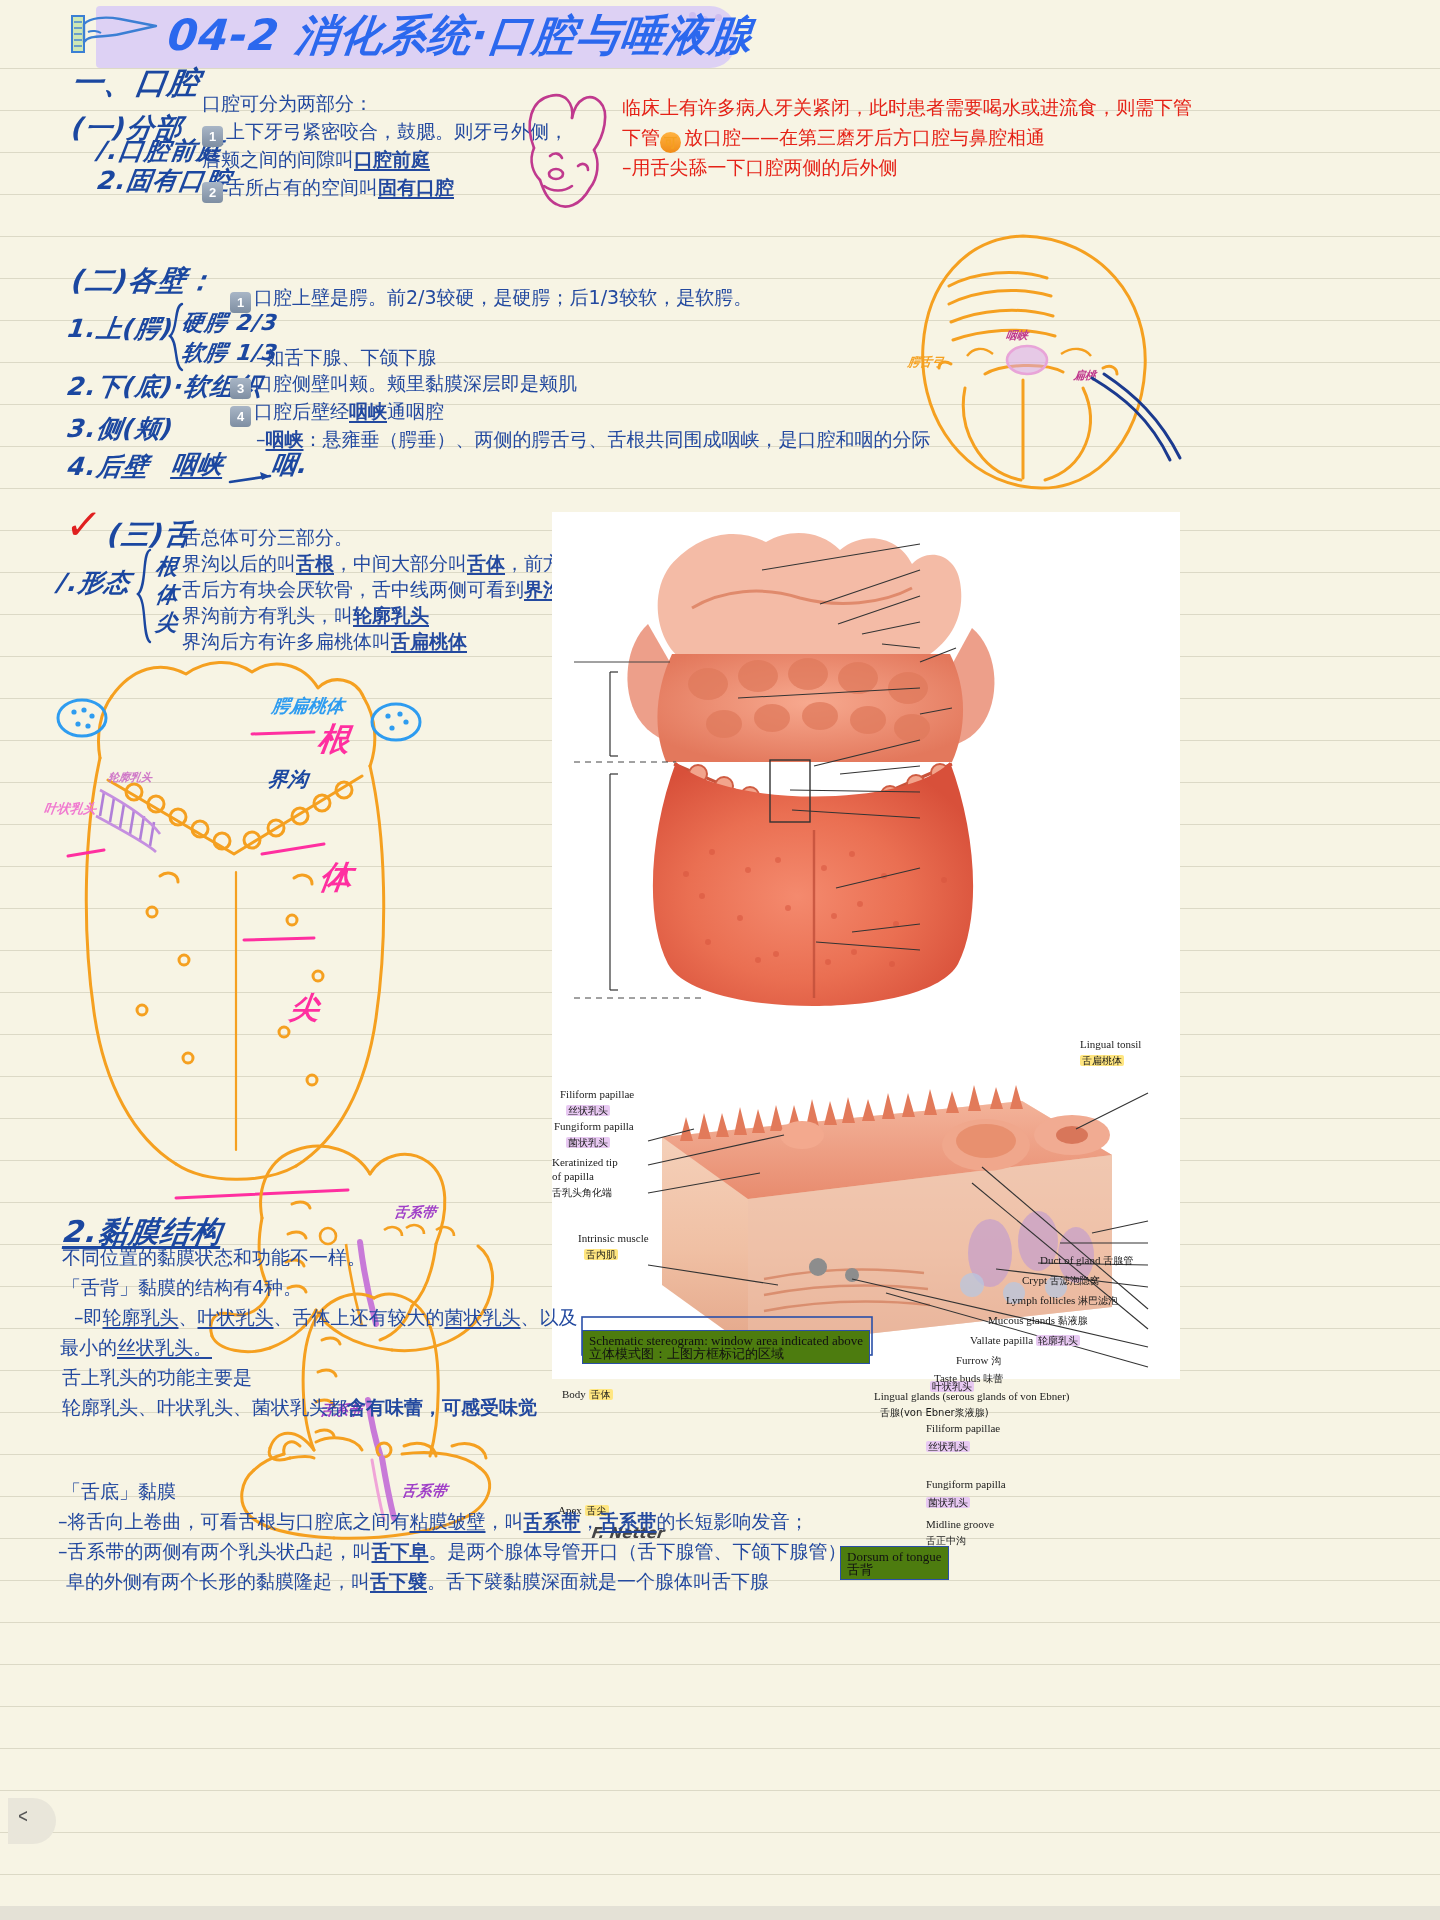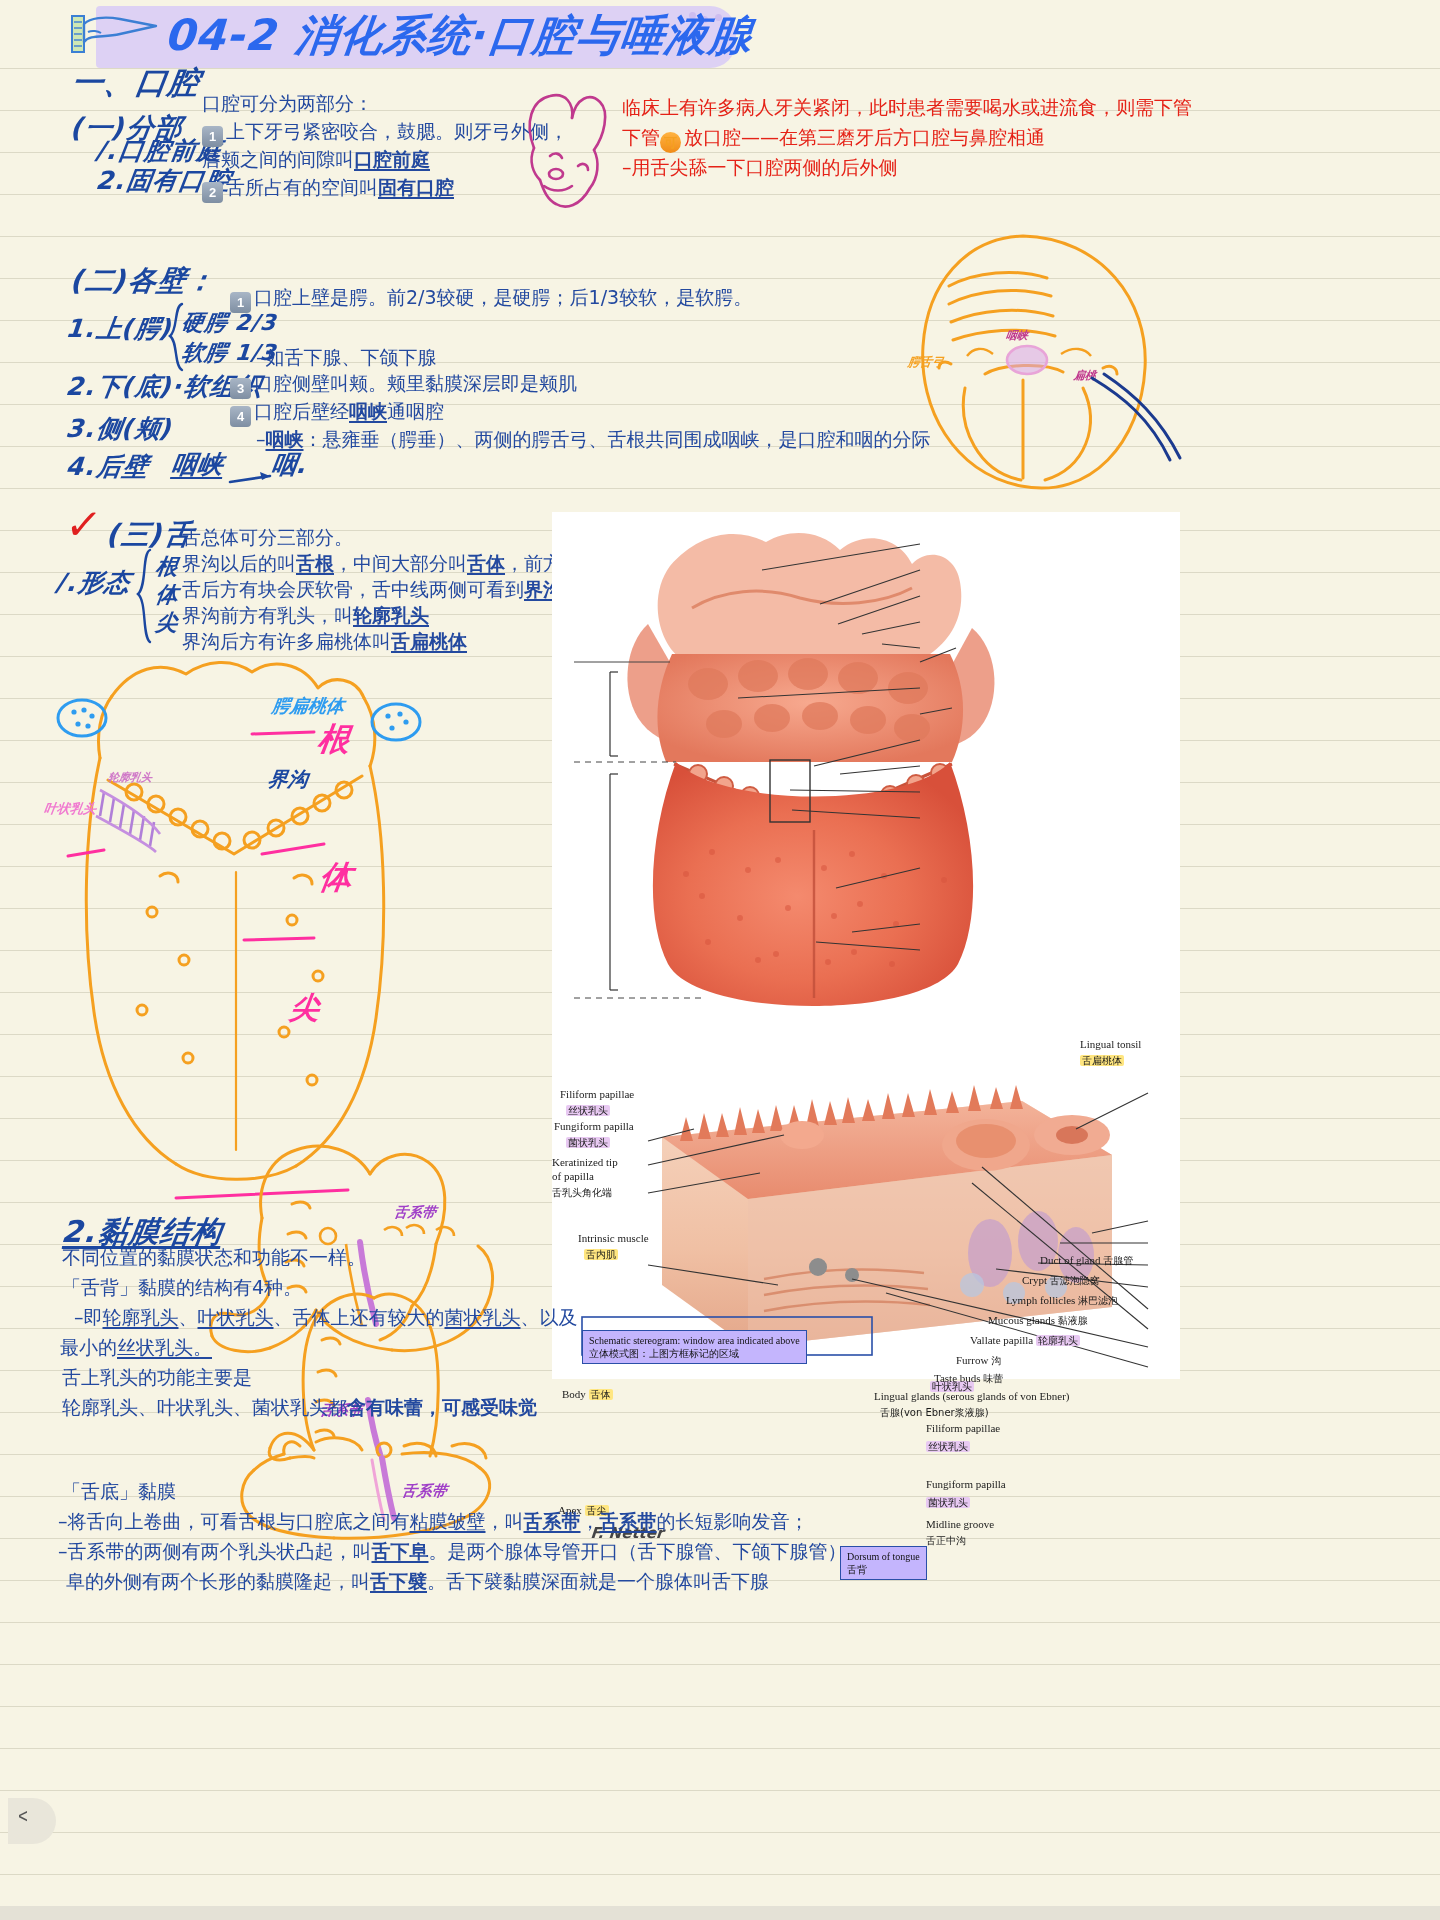--- a/index.html
+++ b/index.html
@@ -115,22 +115,22 @@
   }
   .lbl {
     position:absolute;
     font-family:"Liberation Serif","DejaVu Serif",serif;
     font-size:11px; color:#1b1b1b; white-space:nowrap;
   }
   .lbl .cn { font-family:"DejaVu Sans",sans-serif; font-size:10px; }
   .hl-y  { background:#ffe680; padding:0 2px; border-radius:2px; }
   .hl-p  { background:#e8c9f2; padding:0 2px; border-radius:2px; }
   .boxlbl {
-    position:absolute; border:1.4px solid #2a4fa8; background:#c4b5fd;
-    font-family:"Liberation Serif",serif; font-size:10px;
+    position:absolute; border:1.4px solid #2a4fa8; background:#4d7c0f;
+    font-family:"Liberation Serif",serif; font-size:13px;
     color:#111; padding:3px 6px; line-height:13px; white-space:nowrap;
   }
   
   .pink { color:#ff2fa0; }
   .orange { color:#f5a020; }
   .purple { color:#a040c8; }
   .magenta { color:#c0398e; }
 
   .hwnote {
     position:absolute;

